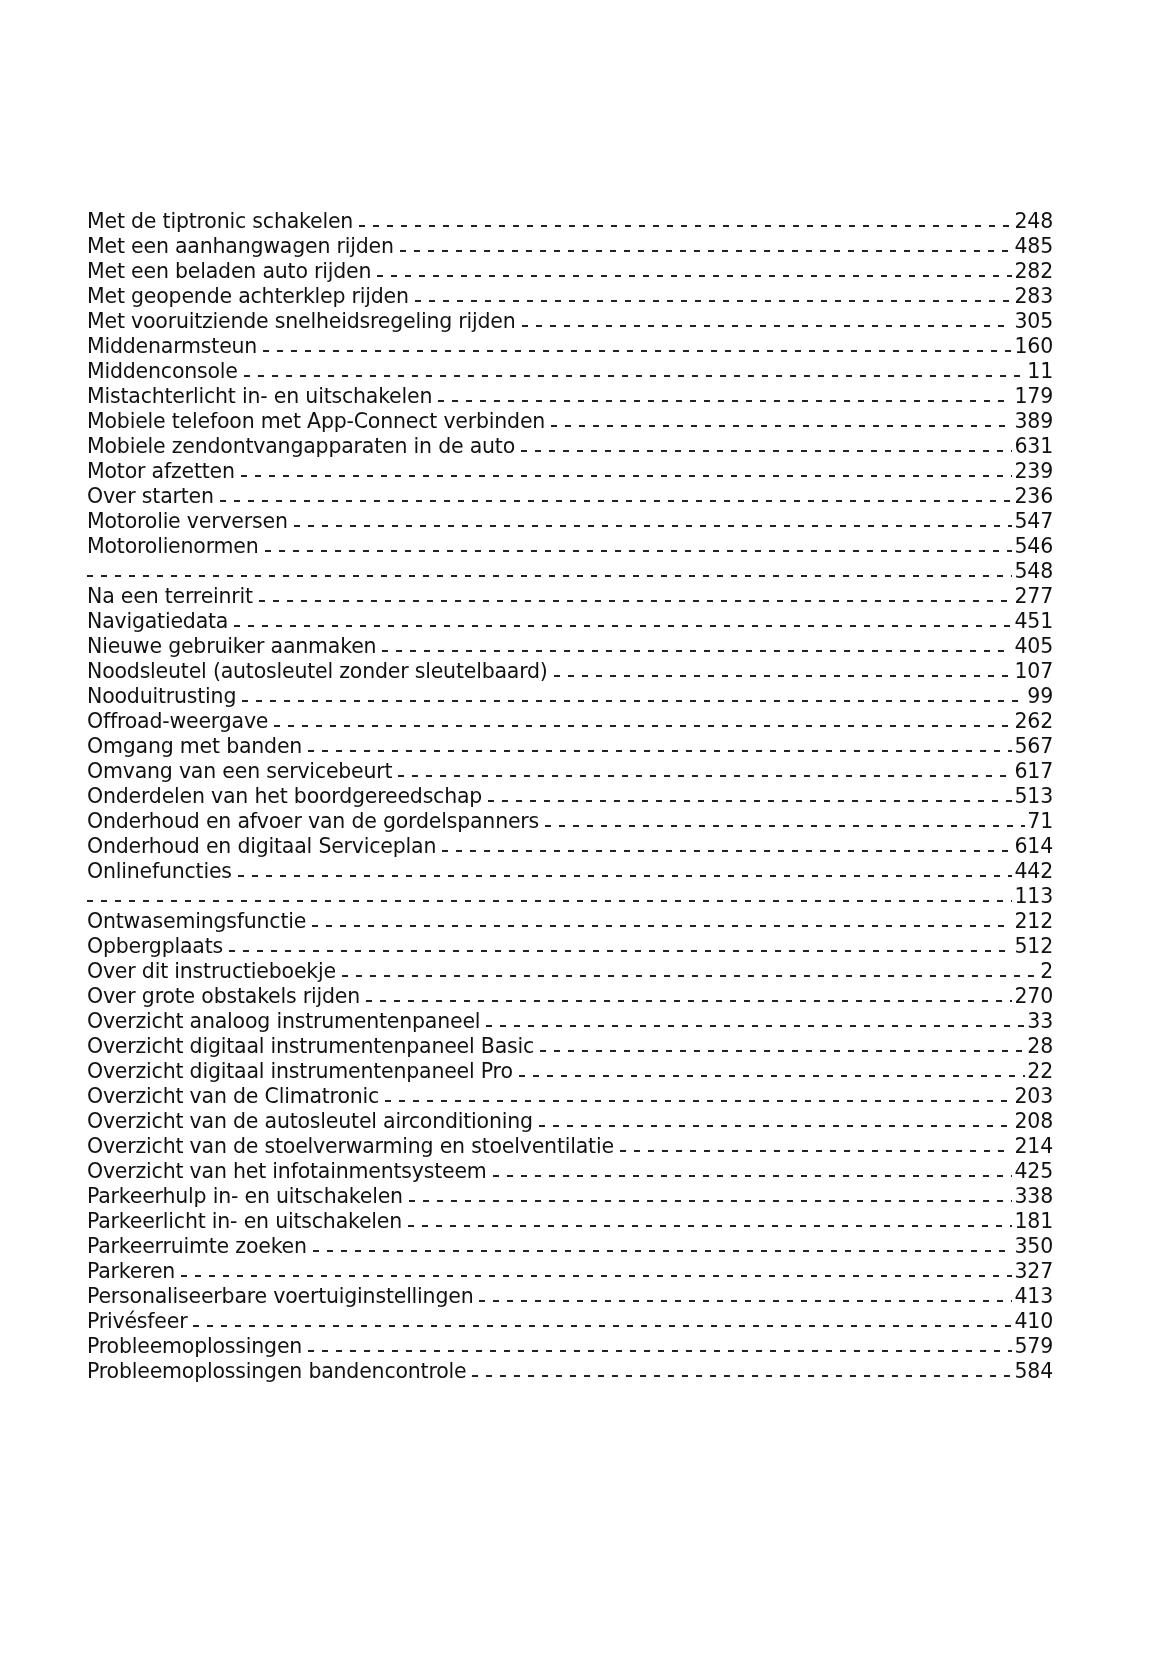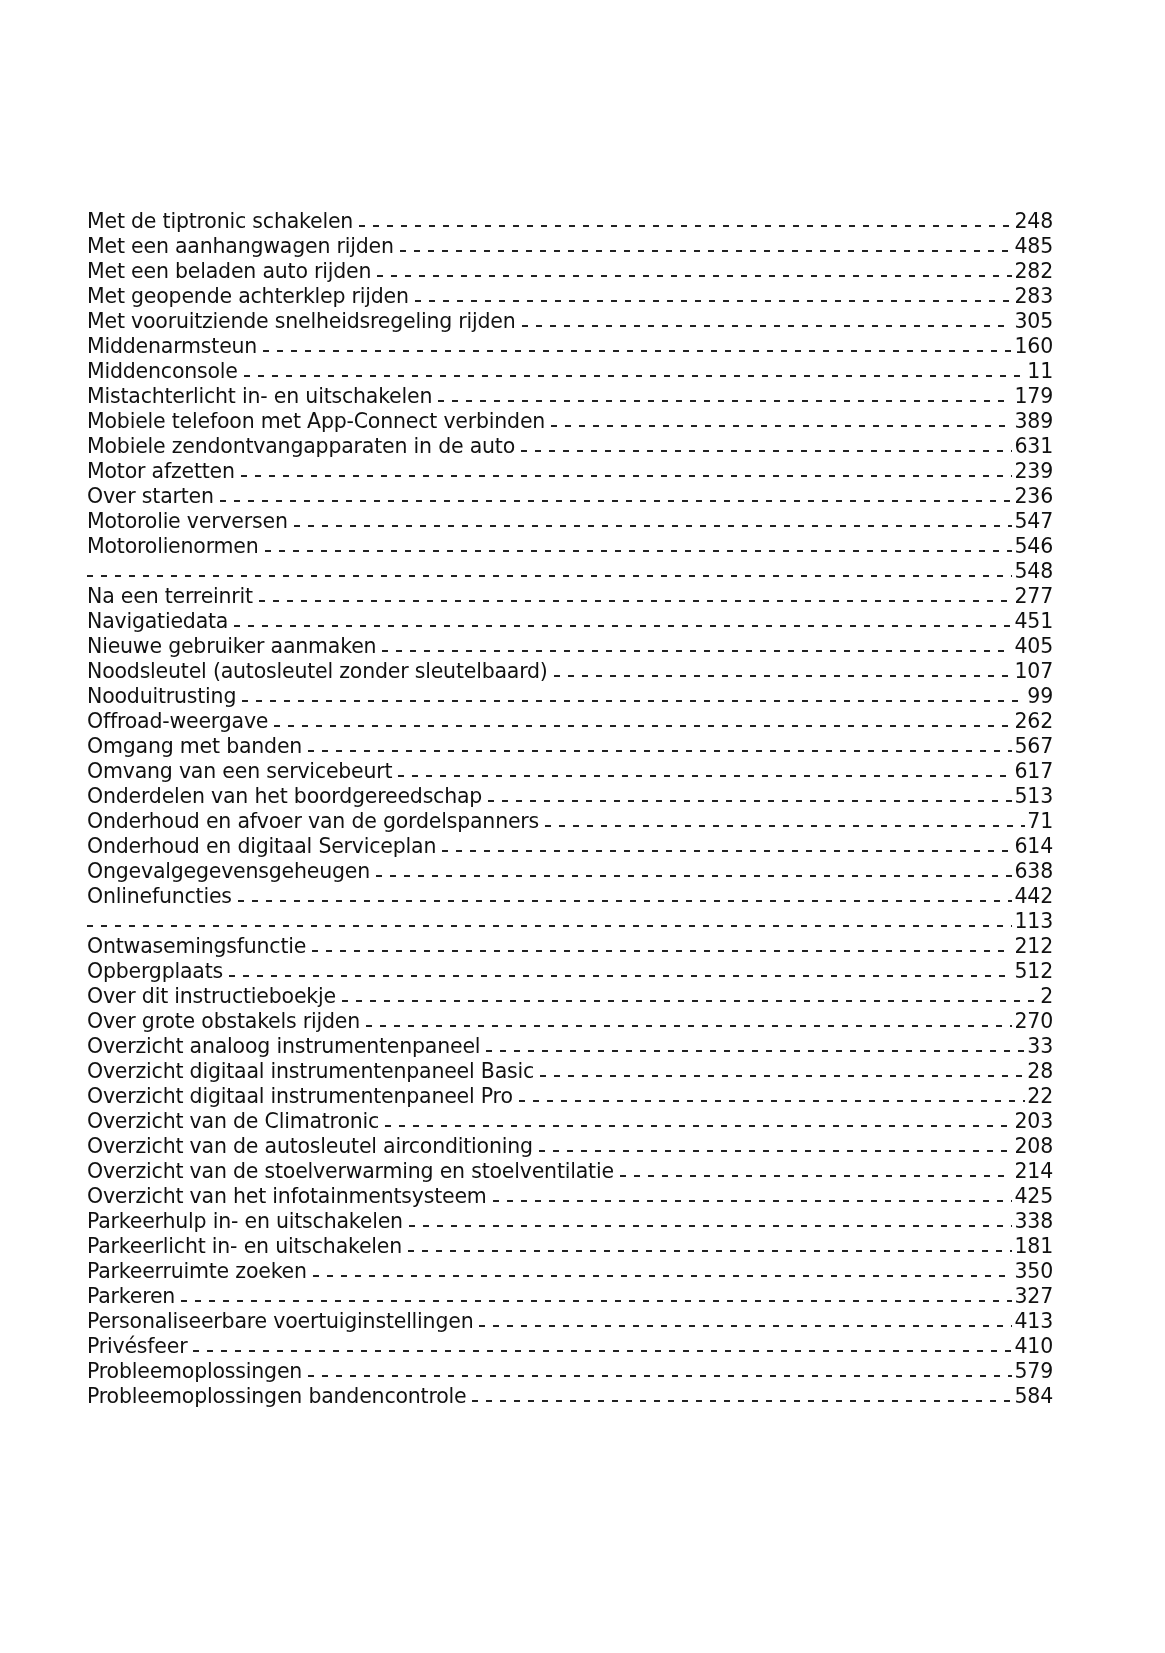--- a/index.html
+++ b/index.html
@@ -154,25 +154,20 @@
       <span class="label">Onderhoud en afvoer van de gordelspanners</span>
       <span class="leader"></span>
       <span class="page-num">71</span>
     </div>
     <div class="row">
       <span class="label">Onderhoud en digitaal Serviceplan</span>
       <span class="leader"></span>
       <span class="page-num">614</span>
     </div>
     <div class="row">
-      <span class="label">Ongevalgegevensgeheugen</span>
-      <span class="leader"></span>
-      <span class="page-num">638</span>
-    </div>
-    <div class="row">
       <span class="label">Onlinefuncties</span>
       <span class="leader"></span>
       <span class="page-num">442</span>
     </div>
     <div class="row">
       <span class="leader"></span>
       <span class="page-num">113</span>
     </div>
     <div class="row">
       <span class="label">Ontwasemingsfunctie</span>

